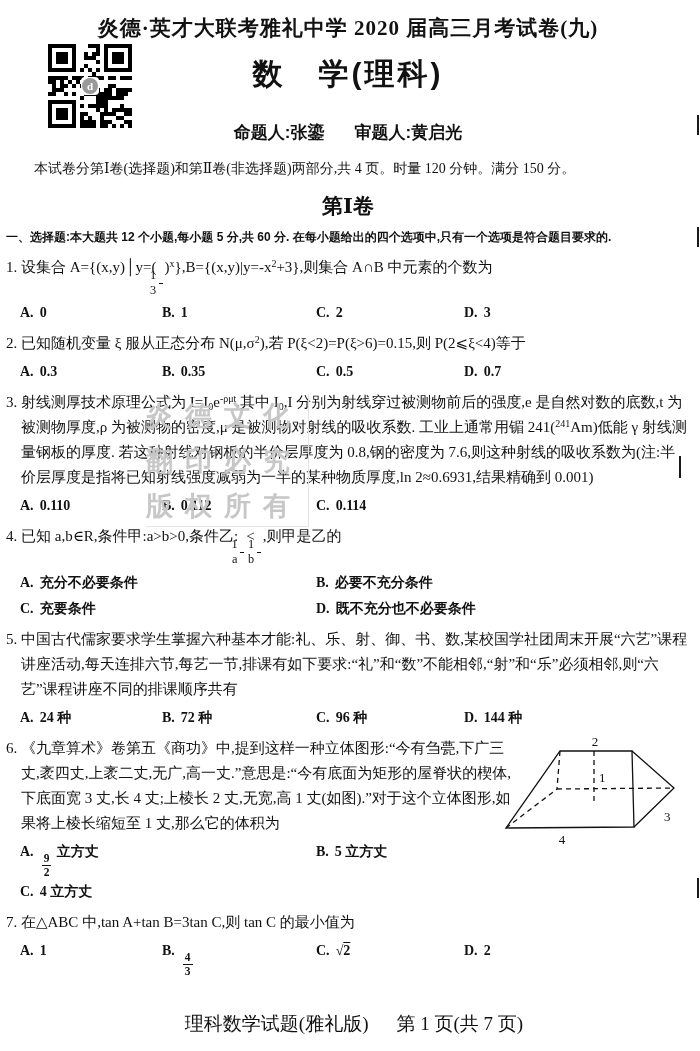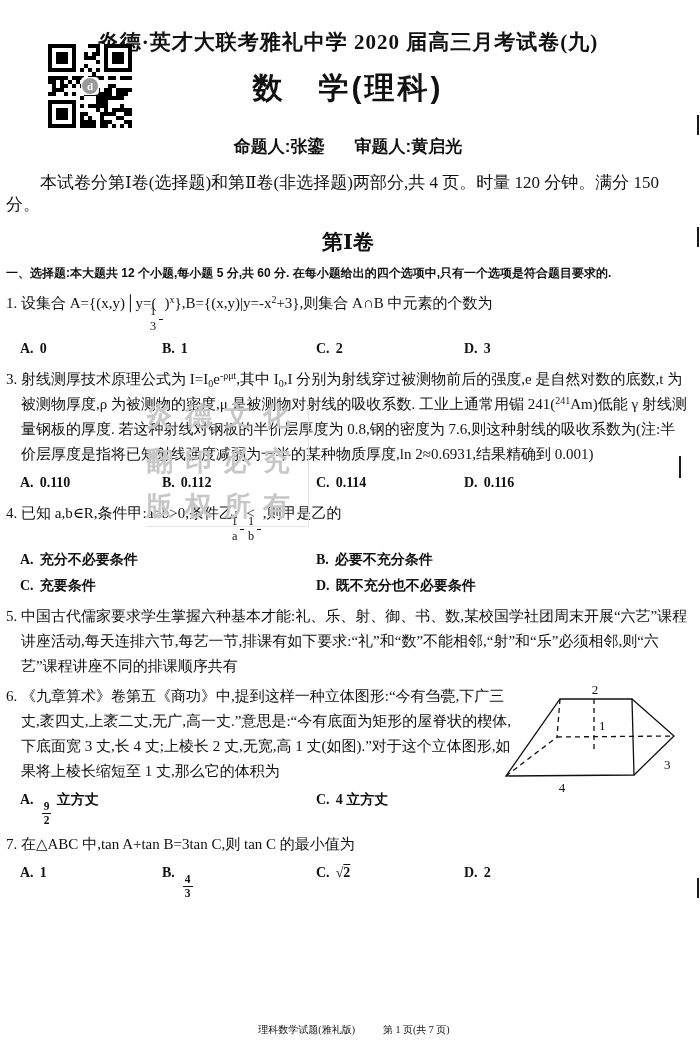--- a/index.html
+++ b/index.html
@@ -1,26 +1,26 @@
 <!DOCTYPE html>
 <html><head>
 <meta charset="utf-8">
 <style>
   html,body{margin:0;padding:0;background:#888;}
   .page{position:relative;width:700px;height:1051px;margin:0 auto;background:#ffffff;
         overflow:hidden;box-sizing:border-box;padding:12px 10px 0 6px;
         font-family:"Liberation Serif","DejaVu Serif",serif;color:#111;}
-  .header-title{margin:16px 0 0 0;text-align:center;font-size:21px;font-weight:bold;
+  .header-title{margin:2px 0 0 0;text-align:center;font-size:21px;font-weight:bold;
         font-family:"Liberation Serif","DejaVu Serif",serif;letter-spacing:1px;}
   .qr{position:absolute;left:48px;top:44px;width:84px;height:84px;}
   .subject-title{margin-top:12px;text-align:center;font-size:30px;font-weight:bold;
         font-family:"Liberation Sans","DejaVu Sans",sans-serif;letter-spacing:3px;}
   .authors{margin-top:26px;text-align:center;font-size:17px;font-weight:bold;
         font-family:"Liberation Sans","DejaVu Sans",sans-serif;display:flex;justify-content:center;gap:30px;}
-  .intro{margin-top:14px;font-size:17px;line-height:22px;text-indent:2em;}
+  .intro{margin-top:14px;font-size:14px;line-height:22px;text-indent:2em;}
   .part-title{margin-top:12px;text-align:center;font-size:21px;font-weight:bold;}
   .section-heading{margin-top:5px;font-size:12px;font-weight:bold;line-height:25px;
         font-family:"Liberation Sans","DejaVu Sans",sans-serif;
         padding-left:18px;text-indent:-18px;}
   .questions{margin-top:2px;}
   .q{font-size:15px;line-height:25px;margin-top:5px;}
   .qtext{padding-left:15px;text-indent:-15px;}
   .qnum{display:inline;}
   .qfig{position:relative;}
   .qfig .qtext{width:498px;}
@@ -34,21 +34,21 @@
         font-size:0.82em;line-height:1.12;margin:0 2px;}
   .frac .fn{border-bottom:1px solid #111;padding:0 2px;}
   .frac .fd{padding:0 2px;}
   sup{font-size:10px;vertical-align:5px;line-height:0;}
   sub{font-size:10px;vertical-align:-3px;line-height:0;}
   .rad{text-decoration:overline;}
   .watermark{position:absolute;left:146px;top:394px;width:162px;height:132px;
         border-right:1px solid #e4e4e4;border-bottom:1px solid #e6e6e6;
         color:#c7c7c7;font-weight:bold;font-size:27px;pointer-events:none;}
   .watermark div{letter-spacing:12px;line-height:45px;white-space:nowrap;}
-  .footer{position:absolute;left:8px;right:0;bottom:14px;text-align:center;font-size:10px;
+  .footer{position:absolute;left:8px;right:0;bottom:14px;text-align:center;font-size:19px;
         display:flex;justify-content:center;gap:28px;}
   .mark{position:absolute;width:2px;background:#1a1a1a;}
   svg text{font-family:"Liberation Serif","DejaVu Serif",serif;}
 </style>
 </head>
 <body>
 
 <div class="page">
 
   <h1 class="header-title">炎德·英才大联考雅礼中学 2020 届高三月考试卷(九)</h1>
@@ -220,45 +220,59 @@
             <span class="fd">3</span>
           </span>)<sup>x</sup>},B={(x,y)|y=-x<sup>2</sup>+3},则集合 A∩B 中元素的个数为</div>
         <div class="opts c4">
           <div class="opt"><span class="optlabel">A.</span>0</div>
           <div class="opt"><span class="optlabel">B.</span>1</div>
           <div class="opt"><span class="optlabel">C.</span>2</div>
           <div class="opt"><span class="optlabel">D.</span>3</div>
         </div>
       </div>
       <div class="q">
+        <div class="qtext"><span class="qnum">2.</span> 已知随机变量 ξ 服从正态分布 N(μ,σ<sup>2</sup>),若 P(ξ&lt;2)=P(ξ&gt;6)=0.15,则 P(2⩽ξ&lt;4)等于</div>
+        <div class="opts c4">
+          <div class="opt"><span class="optlabel">A.</span>0.3</div>
+          <div class="opt"><span class="optlabel">B.</span>0.35</div>
+          <div class="opt"><span class="optlabel">C.</span>0.5</div>
+          <div class="opt"><span class="optlabel">D.</span>0.7</div>
+        </div>
+      </div>
+      <div class="q">
         <div class="qtext"><span class="qnum">3.</span> 射线测厚技术原理公式为 I=I<sub>0</sub>e<sup>-ρμt</sup>,其中 I<sub>0</sub>,I 分别为射线穿过被测物前后的强度,e 是自然对数的底数,t 为被测物厚度,ρ 为被测物的密度,μ 是被测物对射线的吸收系数. 工业上通常用镅 241(<sup>241</sup>Am)低能 γ 射线测量钢板的厚度. 若这种射线对钢板的半价层厚度为 0.8,钢的密度为 7.6,则这种射线的吸收系数为(注:半价层厚度是指将已知射线强度减弱为一半的某种物质厚度,ln 2≈0.6931,结果精确到 0.001)</div>
         <div class="opts c4">
           <div class="opt"><span class="optlabel">A.</span>0.110</div>
           <div class="opt"><span class="optlabel">B.</span>0.112</div>
           <div class="opt"><span class="optlabel">C.</span>0.114</div>
-          <div class="opt"><span class="optlabel">D.</span>0.116</div>
         </div>
       </div>
       <div class="q">
         <div class="qtext"><span class="qnum">4.</span> 已知 a,b∈R,条件甲:a&gt;b&gt;0,条件乙:<span class="frac">
             <span class="fn">1</span>
             <span class="fd">a</span>
           </span>&lt;<span class="frac">
             <span class="fn">1</span>
             <span class="fd">b</span>
           </span>,则甲是乙的</div>
         <div class="opts c2">
           <div class="opt"><span class="optlabel">A.</span>充分不必要条件</div>
           <div class="opt"><span class="optlabel">B.</span>必要不充分条件</div>
           <div class="opt"><span class="optlabel">C.</span>充要条件</div>
           <div class="opt"><span class="optlabel">D.</span>既不充分也不必要条件</div>
         </div>
       </div>
       <div class="q">
         <div class="qtext"><span class="qnum">5.</span> 中国古代儒家要求学生掌握六种基本才能:礼、乐、射、御、书、数,某校国学社团周末开展“六艺”课程讲座活动,每天连排六节,每艺一节,排课有如下要求:“礼”和“数”不能相邻,“射”和“乐”必须相邻,则“六艺”课程讲座不同的排课顺序共有</div>
+        <div class="opts c4">
+          <div class="opt"><span class="optlabel">A.</span>24 种</div>
+          <div class="opt"><span class="optlabel">B.</span>72 种</div>
+          <div class="opt"><span class="optlabel">C.</span>96 种</div>
+          <div class="opt"><span class="optlabel">D.</span>144 种</div>
+        </div>
       </div>
       <div class="q qfig">
         <div class="qtext"><span class="qnum">6.</span> 《九章算术》卷第五《商功》中,提到这样一种立体图形:“今有刍甍,下广三丈,袤四丈,上袤二丈,无广,高一丈.”意思是:“今有底面为矩形的屋脊状的楔体,下底面宽 3 丈,长 4 丈;上棱长 2 丈,无宽,高 1 丈(如图).”对于这个立体图形,如果将上棱长缩短至 1 丈,那么它的体积为</div>
         <svg id="wedge-fig" class="wedge" width="192" height="114" viewBox="0 0 192 114">
       <g stroke="#111" stroke-width="1.3" fill="none">
         <path d="M62,17 L134,17 L136,93 L8,94 Z"></path>
         <path d="M134,17 L176,54 L136,93"></path>
         <path d="M62,17 L59,55 M8,94 L59,55 M59,55 L176,54 M96,17 L96,71" stroke-dasharray="5 4"></path>
       </g>
       <g font-size="13" fill="#111">
@@ -266,20 +280,21 @@
         <text x="101" y="48">1</text>
         <text x="166" y="87">3</text>
         <text x="64" y="110" text-anchor="middle">4</text>
       </g>
     </svg>
         <div class="opts c2">
           <div class="opt"><span class="optlabel">A.</span><span class="frac">
               <span class="fn">9</span>
               <span class="fd">2</span>
             </span> 立方丈</div>
+          <div class="opt"><span class="optlabel">B.</span>5 立方丈</div>
           <div class="opt"><span class="optlabel">C.</span>4 立方丈</div>
         </div>
       </div>
       <div class="q">
         <div class="qtext"><span class="qnum">7.</span> 在△ABC 中,tan A+tan B=3tan C,则 tan C 的最小值为</div>
         <div class="opts c4">
           <div class="opt"><span class="optlabel">A.</span>1</div>
           <div class="opt"><span class="optlabel">B.</span><span class="frac">
               <span class="fn">4</span>
               <span class="fd">3</span>

